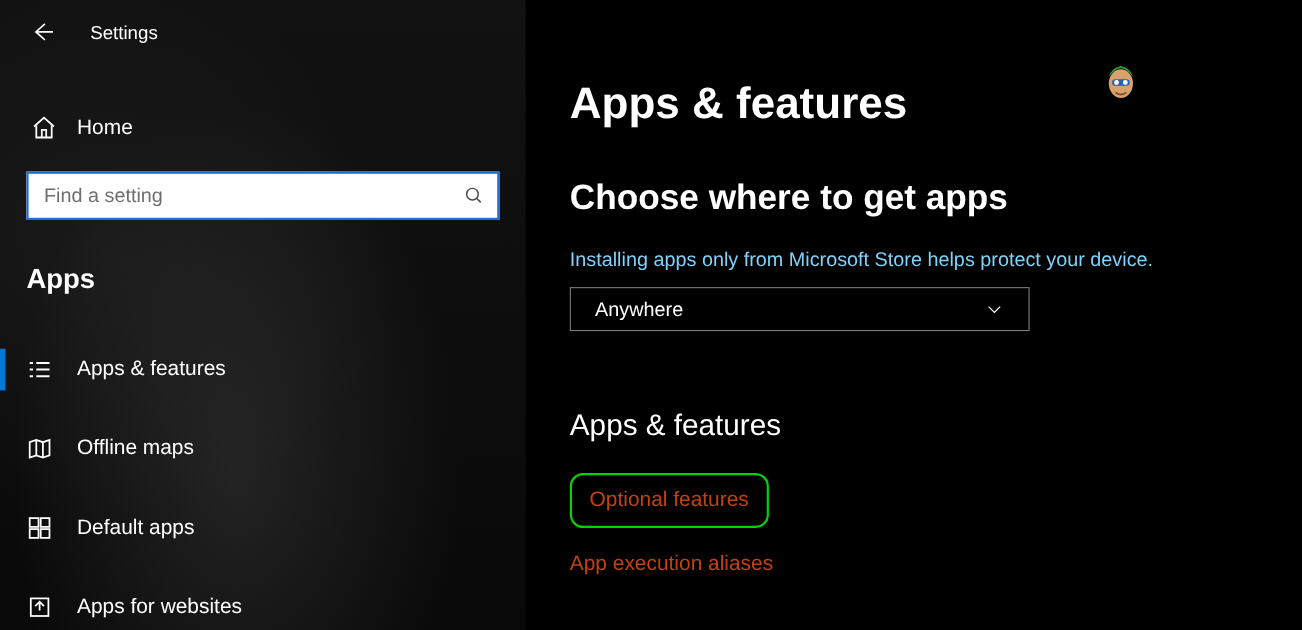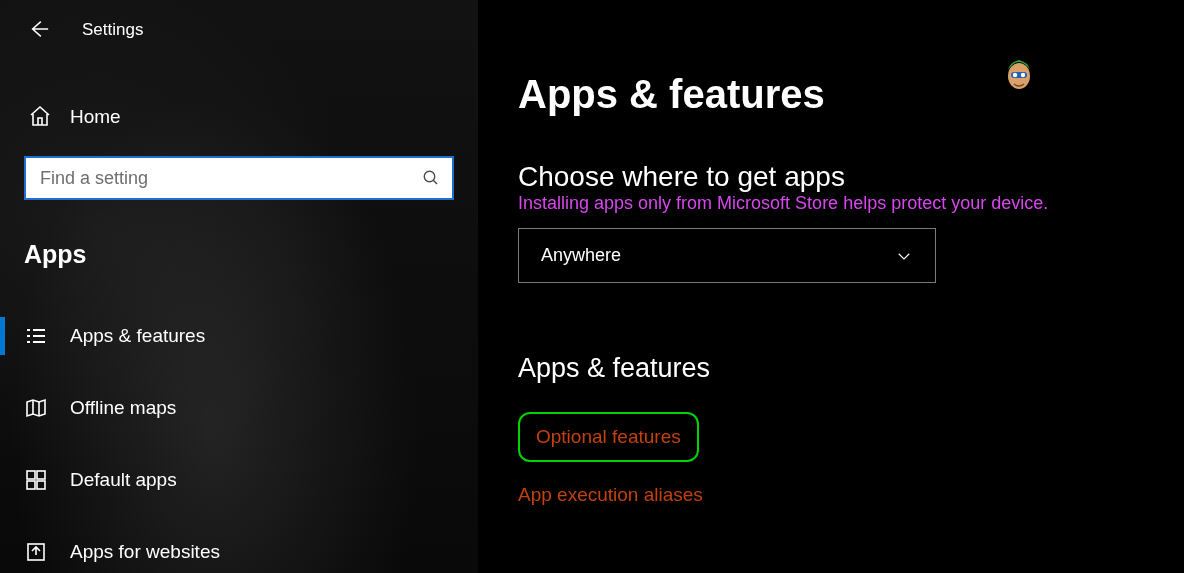--- a/index.html
+++ b/index.html
@@ -102,26 +102,26 @@
   .nav-icon { width: 24px; height: 24px; display: flex; align-items: center; justify-content: center; }
   
   .main {
     flex: 1;
     height: 100%;
     background: #000;
     padding: 72px 0 0 40px;
     position: relative;
   }
   .main h1 { font-size: 40px; font-weight: 600; letter-spacing: 0px; }
-  .main h2 { font-size: 28px; font-weight: 400; margin-top: 44px; }
-  .helper { font-size: 18px; color: #d946ef; }
+  .main h2 { font-size: 32px; font-weight: 700; margin-top: 44px; }
+  .helper { font-size: 18px; margin-top: 28px; color: #7dd3fc; }
   .dropdown {
     margin-top: 14px;
     width: 418px;
-    height: 55px;
+    height: 40px;
     border: 1px solid #7a7a7a;
     display: flex;
     align-items: center;
     justify-content: space-between;
     padding: 0 22px;
     font-size: 18px;
     cursor: pointer;
   }
   .section-title { font-size: 27px; font-weight: 400; margin-top: 70px; }
   .link-box {

